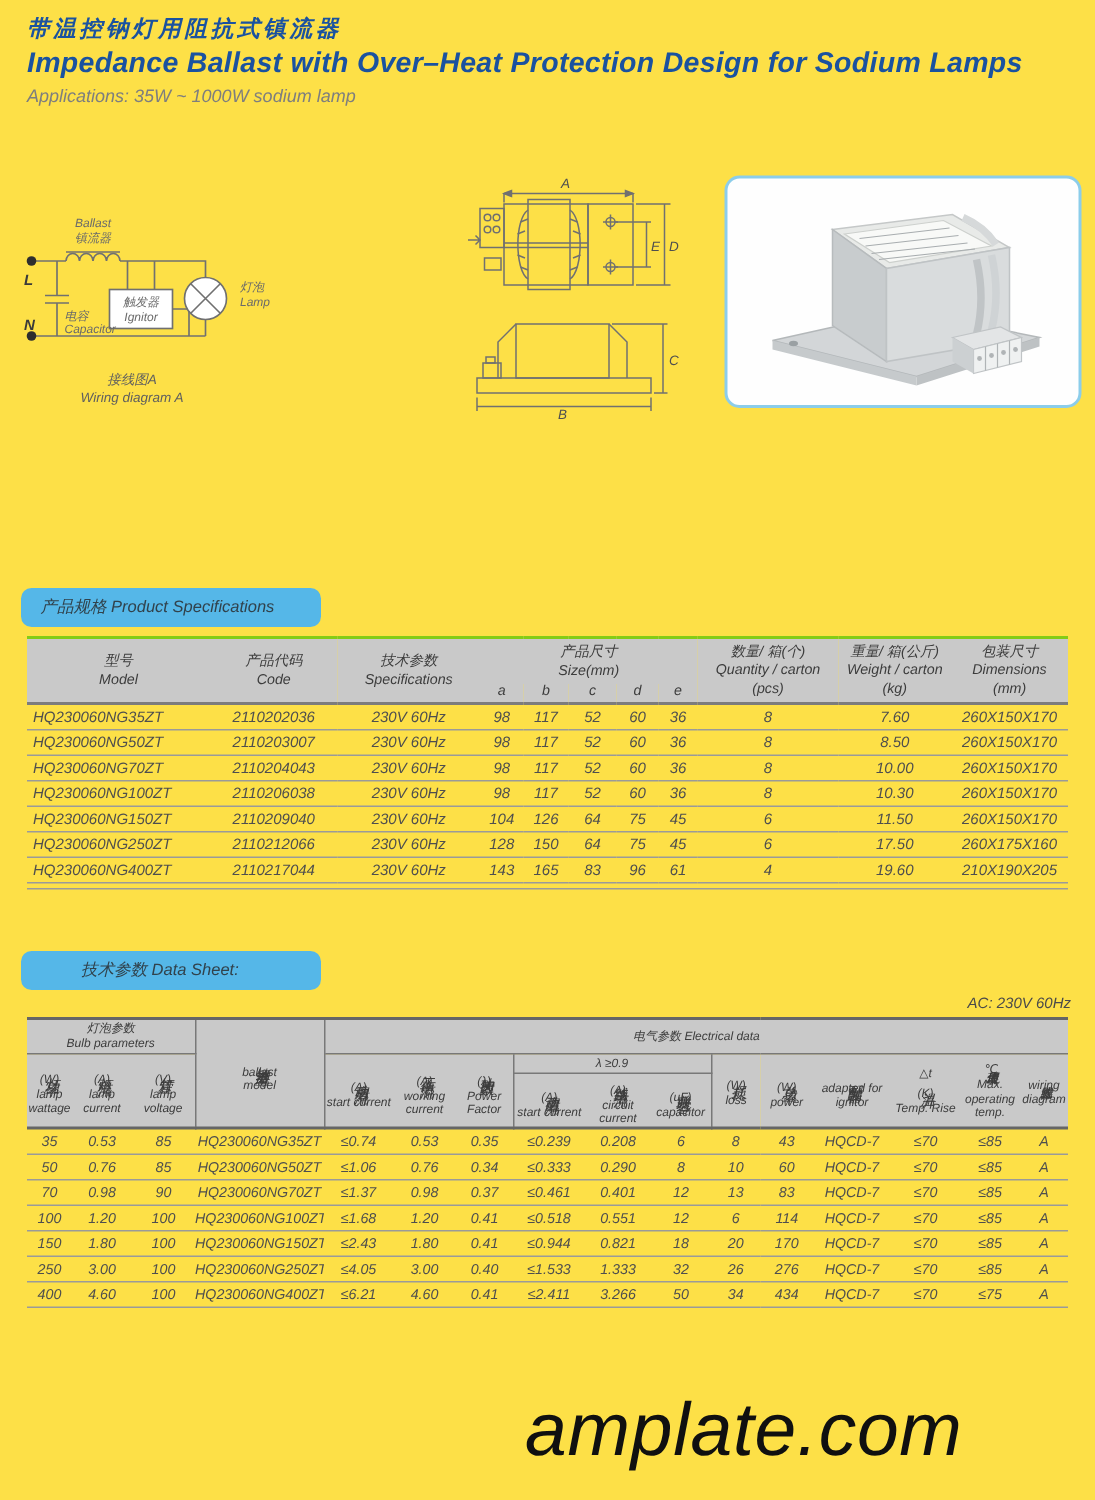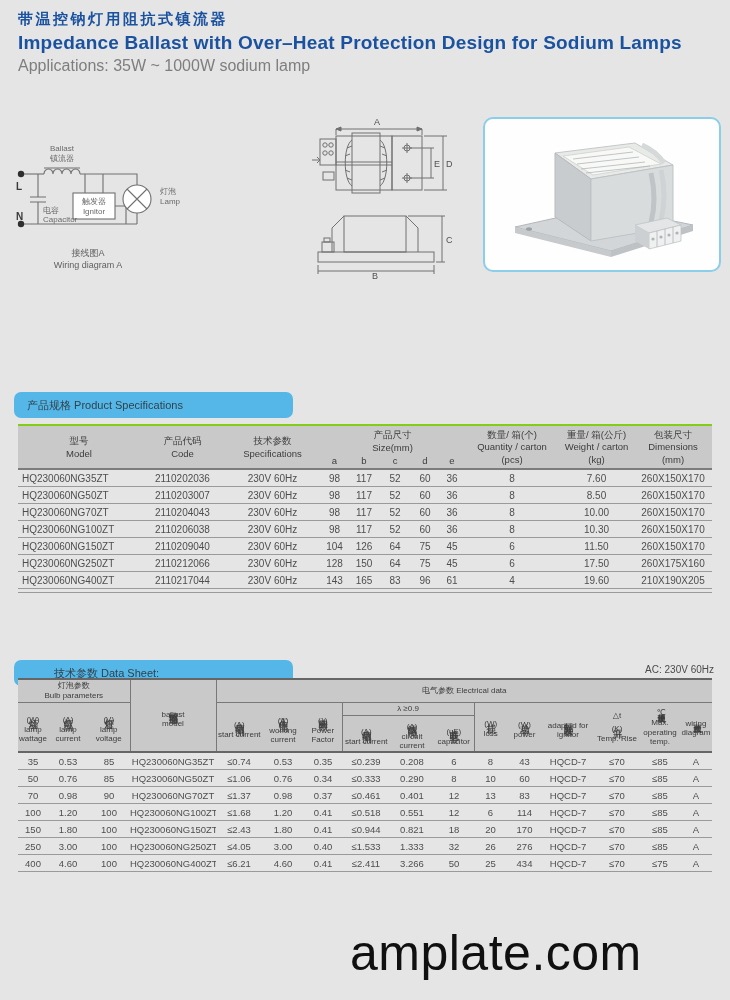--- a/index.html
+++ b/index.html
@@ -1,41 +1,41 @@
 <!DOCTYPE html>
 <html><head>
 <meta charset="utf-8">
 <style>
   html,body{margin:0;padding:0;background:#ffffff;}
-  #page{position:relative;width:730px;height:1000px;background:#e5e5e5;overflow:hidden;
-        font-family:"Liberation Sans","DejaVu Sans",sans-serif;}
+  #page{position:relative;width:730px;height:1000px;background:#fde047;overflow:hidden;
+        font-family:"Liberation Sans","DejaVu Sans",sans-serif;font-style:italic;}
 
   
   .doc-header{position:absolute;left:18px;top:10px;}
   .title-zh{font-size:15px;font-weight:bold;color:#1a52a0;letter-spacing:2.5px;}
   .title-en{font-size:19px;font-weight:bold;color:#1a52a0;margin-top:3px;letter-spacing:.2px;}
   .sub-zh{font-size:12px;color:#7e7e7e;margin-top:7px;}
-  .sub-en{font-size:16px;color:#7e7e7e;margin-top:3px;}
+  .sub-en{font-size:12px;color:#7e7e7e;margin-top:3px;}
 
   
   #wiring{position:absolute;left:10px;top:118px;}
   #dims{position:absolute;left:290px;top:112px;}
   #photo{position:absolute;left:483px;top:117px;width:238px;height:155px;
          border:2px solid #8ccdea;border-radius:10px;box-sizing:border-box;background:#fefefe;}
   svg text{font-family:"Liberation Sans","DejaVu Sans",sans-serif;fill:#6a6a6a;}
   .ws{font-size:8px;}
   .wl{font-size:10px;font-weight:bold;fill:#3a3a3a;}
   .wc{font-size:9px;fill:#5f5f5f;}
   .dl{font-size:9px;fill:#4f4f4f;}
 
   
-  .band{position:absolute;left:14px;width:279px;height:26px;background:#55b7e8;border-radius:7px;
+  .band{position:absolute;left:14px;width:200px;height:26px;background:#55b7e8;border-radius:7px;
         color:#31424c;font-size:11px;line-height:26px;padding-left:13px;box-sizing:border-box;}
   #spec-band{top:392px;}
-  #ds-band{top:660px;padding-left:40px;}
+  #ds-band{top:634px;padding-left:40px;}
   .ac-note{position:absolute;right:16px;top:664px;font-size:10px;color:#4a4a4a;}
 
   
   table{border-collapse:collapse;table-layout:fixed;}
   #spec-table{position:absolute;left:18px;top:424px;width:694px;font-size:10px;color:#4e4e4e;
               border-top:2px solid #84cc16;}
   #spec-table thead{background:#c9c9c9;border-bottom:2px solid #7c7c7c;}
   #spec-table thead th{font-weight:normal;color:#3c3c3c;font-size:9.5px;line-height:1.3;
                        padding:3px 0 2px;vertical-align:middle;}
   #spec-table thead tr.sub-size th{padding:0 0 2px;line-height:1;}
@@ -587,21 +587,21 @@
           <td>400</td>
           <td>4.60</td>
           <td>100</td>
           <td>HQ230060NG400ZT</td>
           <td>≤6.21</td>
           <td>4.60</td>
           <td>0.41</td>
           <td>≤2.411</td>
           <td>3.266</td>
           <td>50</td>
-          <td>25</td>
+          <td>34</td>
           <td>434</td>
           <td>HQCD-7</td>
           <td>≤70</td>
           <td>≤75</td>
           <td>A</td>
         </tr>
       </tbody>
   </table>
 
   <div class="watermark">amplate.com</div>

